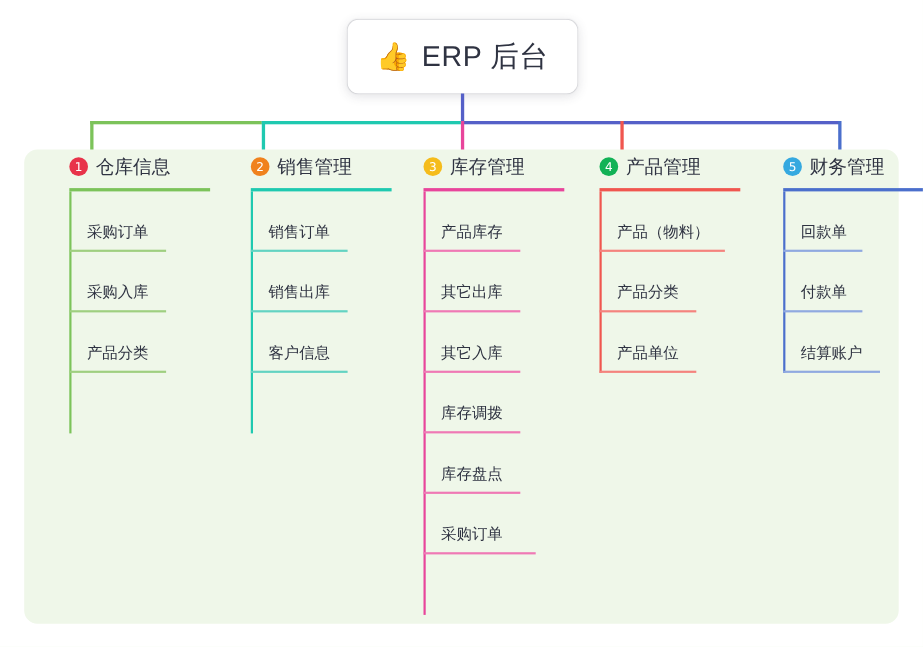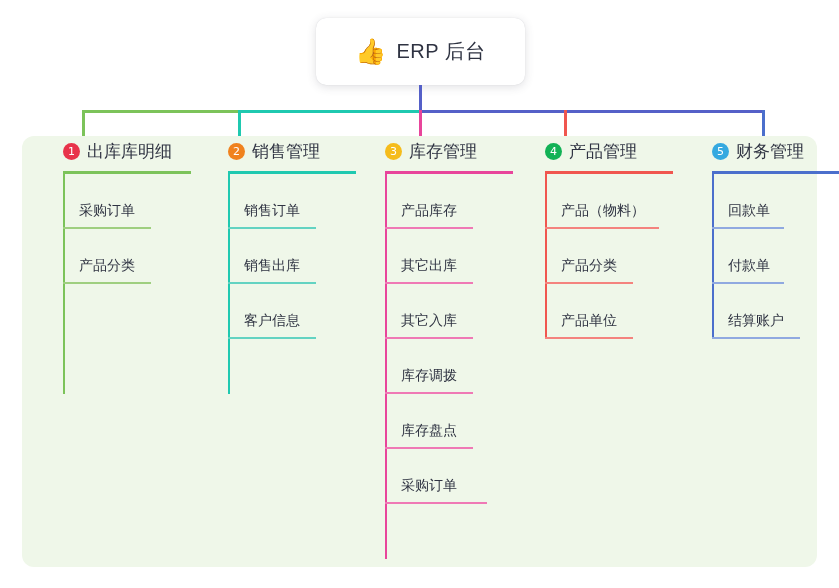--- a/index.html
+++ b/index.html
@@ -36,21 +36,21 @@
     justify-content: center;
     gap: 10px;
     box-sizing: border-box;
   }
   .root-emoji {
     font-size: 25px;
     line-height: 1;
     font-family: "DejaVu Sans", sans-serif;
   }
   .root-title {
-    font-size: 20px;
+    font-size: 26px;
     color: #2f3342;
     letter-spacing: 0.5px;
     white-space: nowrap;
   }
 
   
   .conn {
     position: absolute;
   }
   .conn-v {
@@ -157,30 +157,34 @@
       <div class="conn conn-v" style="left: 419px; top: 110px; height: 28px; background: rgb(232, 69, 155);"></div>
       <div class="conn conn-v" style="left: 564px; top: 110px; height: 28px; background: rgb(240, 86, 79);"></div>
       <div class="conn conn-v" style="left: 762px; top: 110px; height: 28px; background: rgb(75, 111, 204);"></div>
     </div>
 
   <div class="panel">
     <div id="columns-layer">
         <div class="column" style="left: 25px; width: 150px;">
           <div class="col-header">
             <span class="badge" style="background: rgb(232, 51, 74);">1</span>
-            <span class="col-title">出库库明细</span>
+            <span class="col-title">仓库信息</span>
           </div>
           <div class="col-underline" style="width: 128px; margin-left: 16px; background: rgb(124, 195, 90);"></div>
           <div class="items">
             <div class="spine" style="background: rgb(124, 195, 90); height: 220px;"></div>
             <div class="item">
               <span class="item-label">采购订单</span>
               <div class="item-underline" style="width: 88px; background: rgb(159, 207, 128);"></div>
             </div>
             <div class="item">
+              <span class="item-label">采购入库</span>
+              <div class="item-underline" style="width: 88px; background: rgb(159, 207, 128);"></div>
+            </div>
+            <div class="item">
               <span class="item-label">产品分类</span>
               <div class="item-underline" style="width: 88px; background: rgb(159, 207, 128);"></div>
             </div>
           </div>
         </div>
         <div class="column" style="left: 190px; width: 150px;">
           <div class="col-header">
             <span class="badge" style="background: rgb(240, 130, 30);">2</span>
             <span class="col-title">销售管理</span>
           </div>

